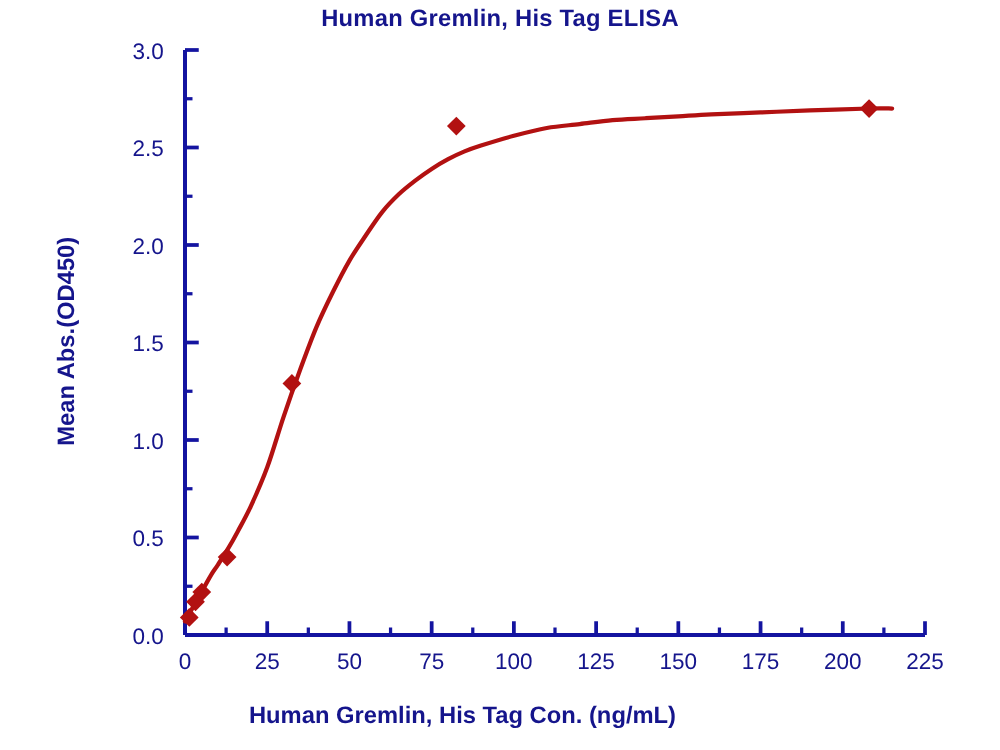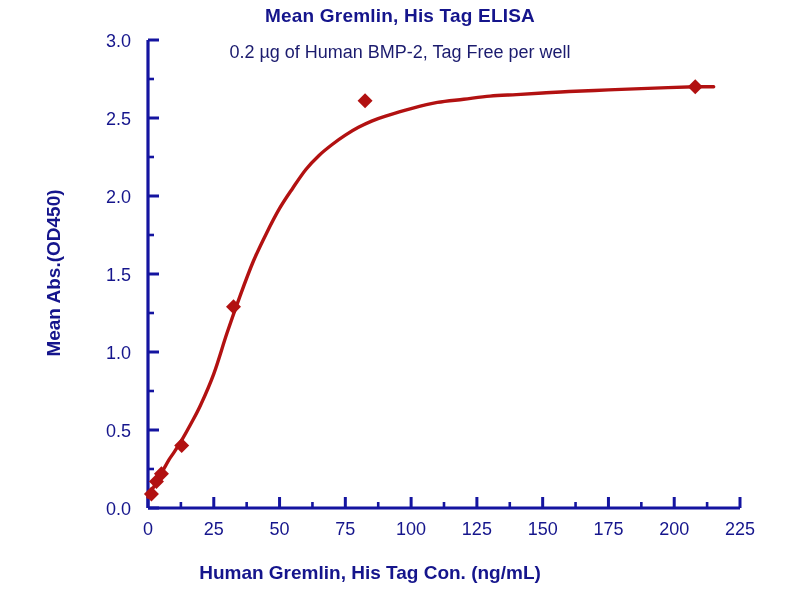--- a/index.html
+++ b/index.html
@@ -72,22 +72,21 @@
     font-family: "Liberation Sans", sans-serif;
     font-size: 18px;
     fill: #15158c;
   }
 </style>
 </head>
 <body>
 
 <div id="chart-root">
 
-  <div class="chart-title">Mean Gremlin, His Tag ELISA</div>
-  <div class="chart-subtitle">0.2 µg of Human BMP-2, Tag Free per well</div>
+  <div class="chart-title">Human Gremlin, His Tag ELISA</div>
   <div class="axis-label-x">Human Gremlin, His Tag Con. (ng/mL)</div>
   <div class="axis-label-y">Mean Abs.(OD450)</div>
 
   <svg class="plot" width="800" height="600">
     <g id="axes-group">
         <line x1="148" y1="508" x2="740" y2="508" stroke="#1414a0" stroke-width="3.2"></line>
         <line x1="148" y1="508" x2="148" y2="40" stroke="#1414a0" stroke-width="3.2"></line>
       </g>
     <g id="ticks-group">
         <line x1="148" y1="508" x2="148" y2="497" stroke="#1414a0" stroke-width="3"></line>

